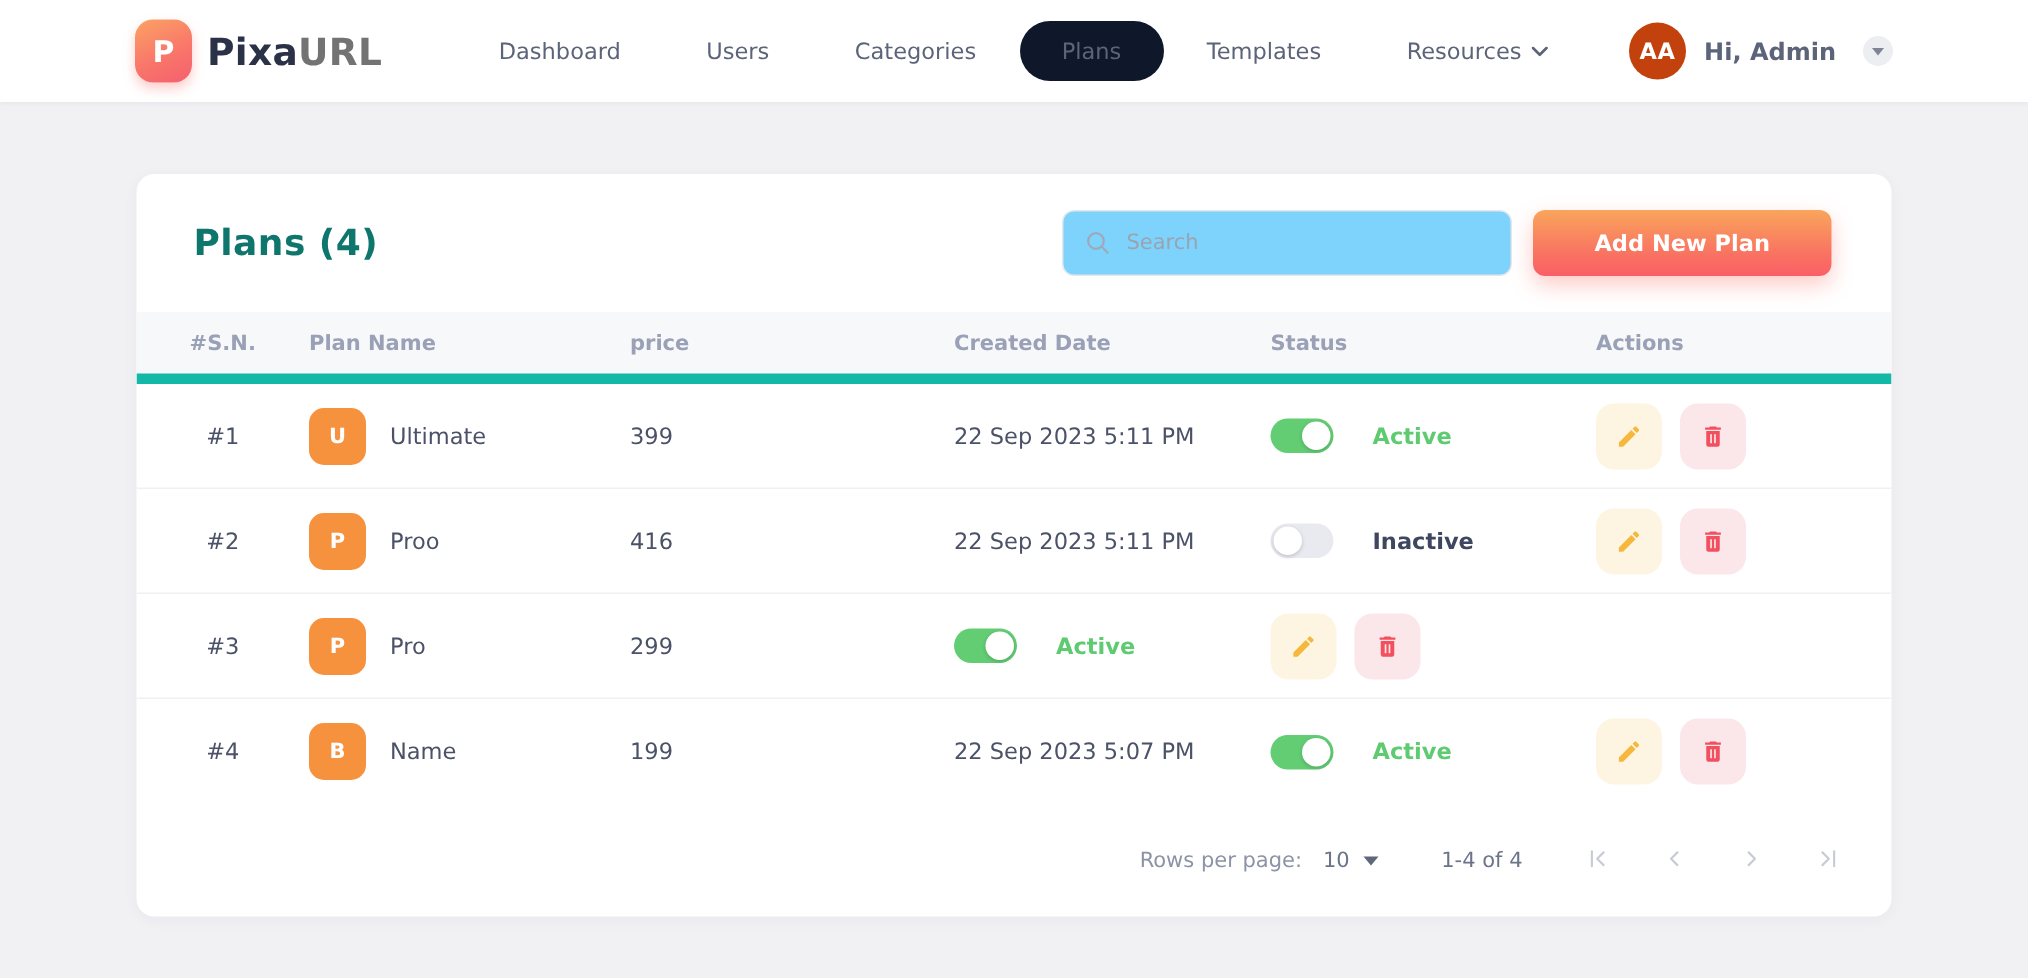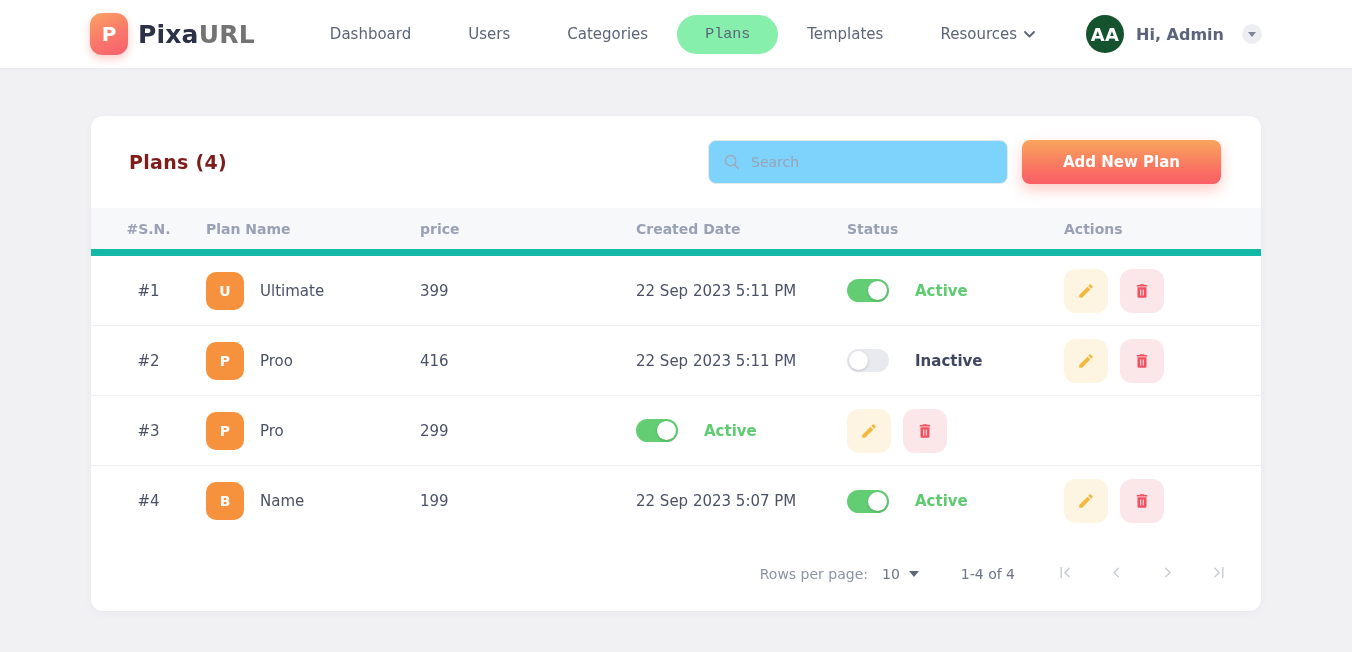--- a/index.html
+++ b/index.html
@@ -29,49 +29,49 @@
   .logo-text { font-size:25px; font-weight:bold; letter-spacing:.2px; }
   .logo-text .t1 { color:#2b3147; }
   .logo-text .t2 { color:#737373; }
 
   .nav { display:flex; align-items:center; gap:57px; margin:0 auto; padding-left:24px; }
   .nav-item {
     font-size:15px; color:#5b6479; cursor:pointer; white-space:nowrap;
     display:flex; align-items:center; gap:7px;
   }
   .nav-item.pill {
-    background:#86efac; padding:11px 28px; border-radius:22px; margin:-11px -28px;font-family:Liberation Mono, monospace;
+    background:#0f172a; padding:11px 28px; border-radius:22px; margin:-11px -28px;
   }
   .chev { width:11px; height:7px; }
 
   .userbox { display:flex; align-items:center; gap:12px; cursor:pointer; }
   .avatar {
-    width:38px; height:38px; border-radius:50%; background:#14532d;
-    color:#fff; font-size:18px; font-weight:bold;
+    width:38px; height:38px; border-radius:50%; background:#c2410c;
+    color:#fff; font-size:15px; font-weight:bold;
     display:flex; align-items:center; justify-content:center; letter-spacing:.5px;
   }
   .greeting { font-size:16px; font-weight:600; color:#5b6479; }
   .caret-circle {
     width:20px; height:20px; border-radius:50%; background:#eceef1;
     display:flex; align-items:center; justify-content:center; margin-left:6px;
   }
   .caret-down { width:0; height:0; border-left:4px solid transparent; border-right:4px solid transparent; border-top:5px solid #7c8496; }
 
   
   .card {
     width:1170px; margin:48px auto 0 auto;
     background:#fff; border-radius:12px;
     box-shadow:0 2px 10px rgba(50,60,90,.04);
     overflow:hidden;
   }
   .card-head {
     display:flex; align-items:center;
     padding:24px 40px 24px 38px; gap:14px;
   }
-  .card-title { font-size:19px; font-weight:bold; color:#7f1d1d; letter-spacing:.3px; flex:1; }
+  .card-title { font-size:24px; font-weight:bold; color:#0f766e; letter-spacing:.3px; flex:1; }
   .searchbox {
     width:300px; height:44px; border:1px solid #e4e7ec; border-radius:8px;
     display:flex; align-items:center; padding:0 14px; gap:10px; background:#7dd3fc;
   }
   .searchbox input {
     border:none; outline:none; flex:1; font-size:14px;
     font-family:inherit; color:#4b5268; background:transparent;
   }
   .searchbox input::placeholder { color:#9aa3b2; }
   .btn-add {

